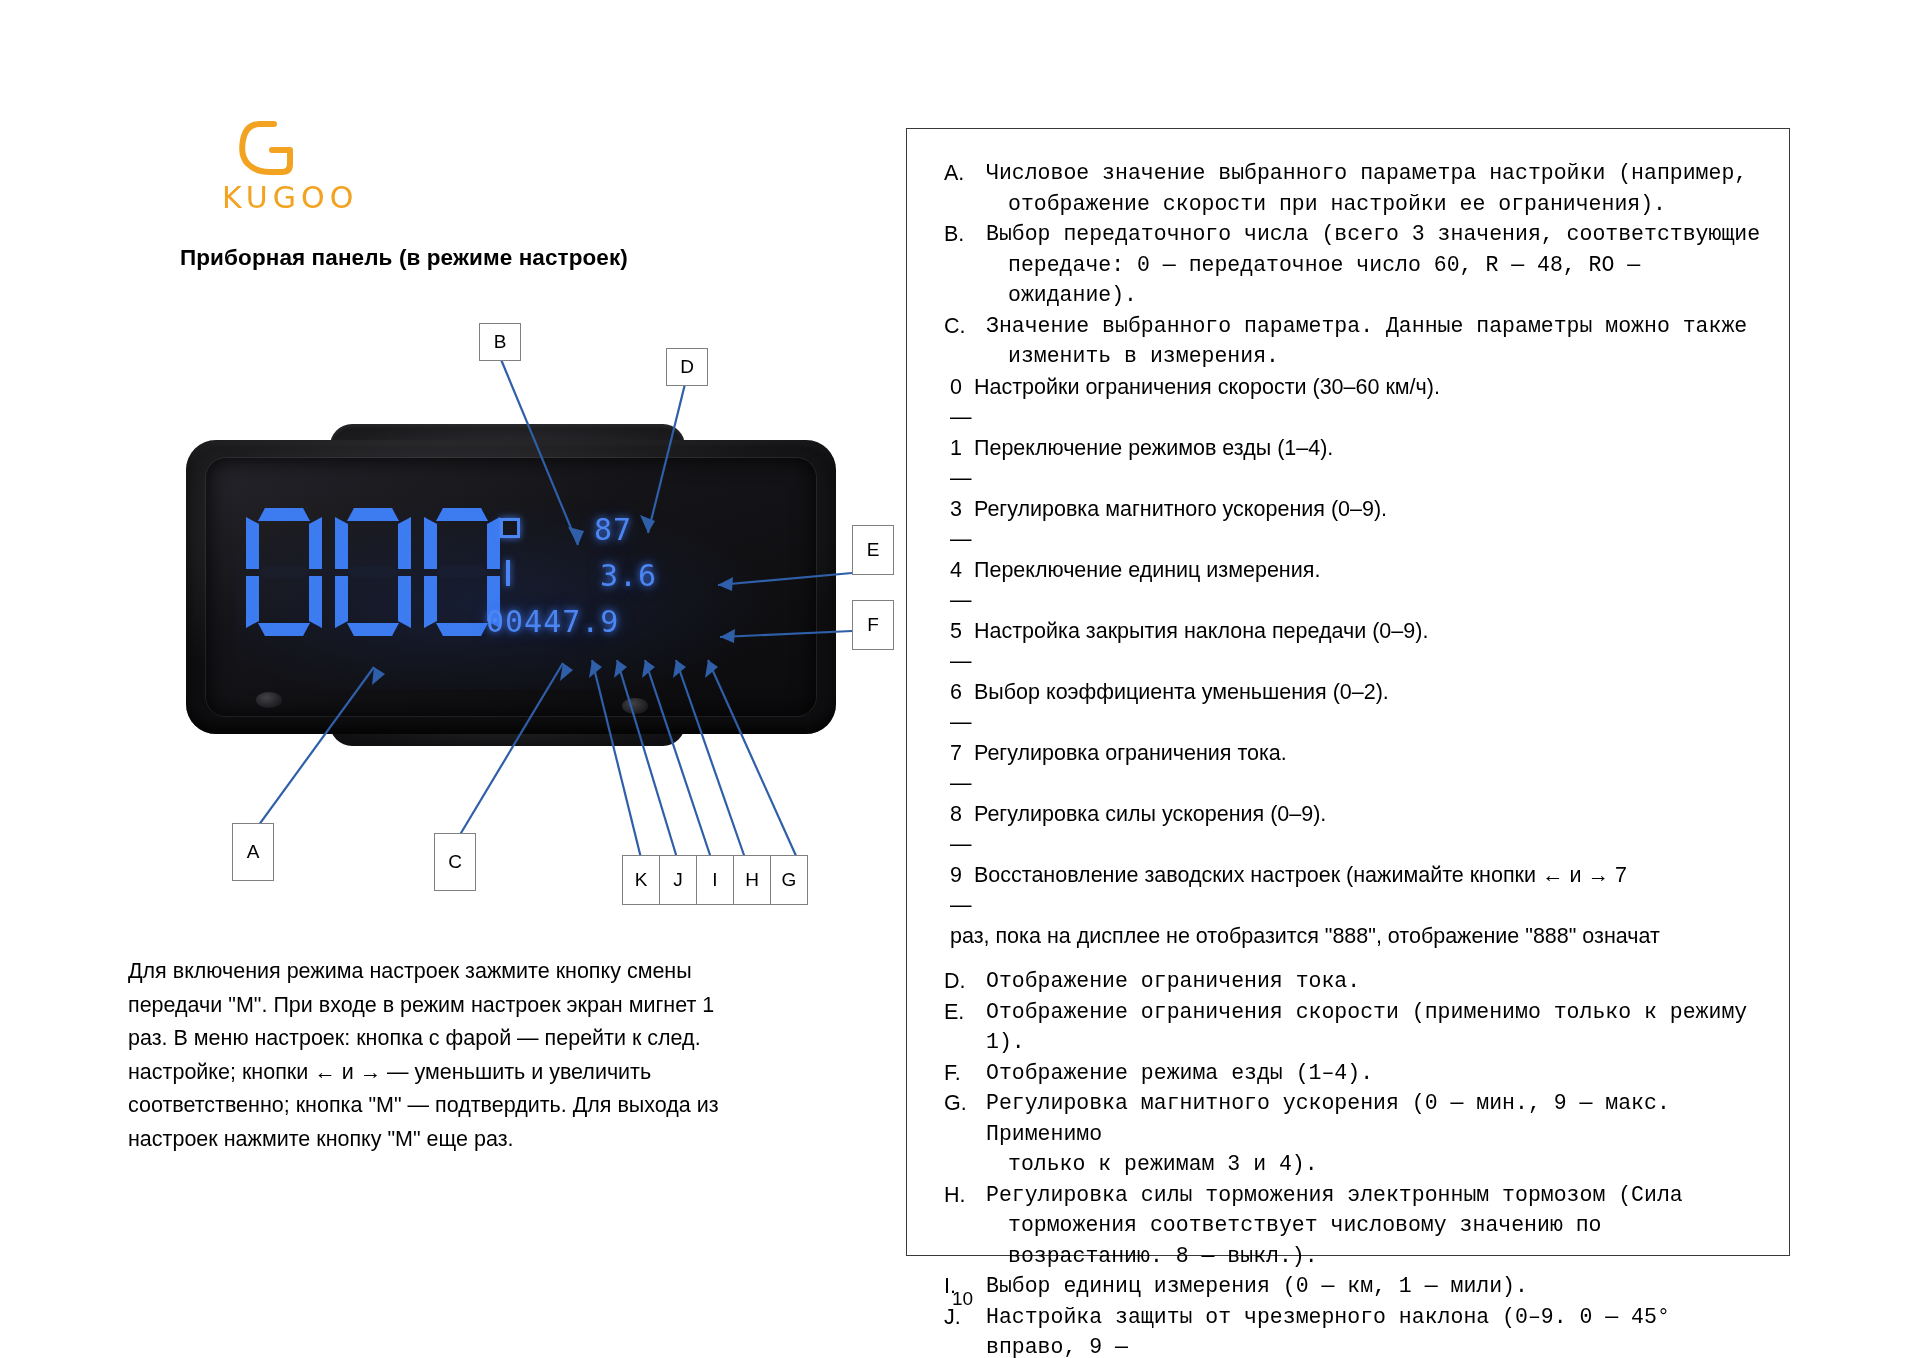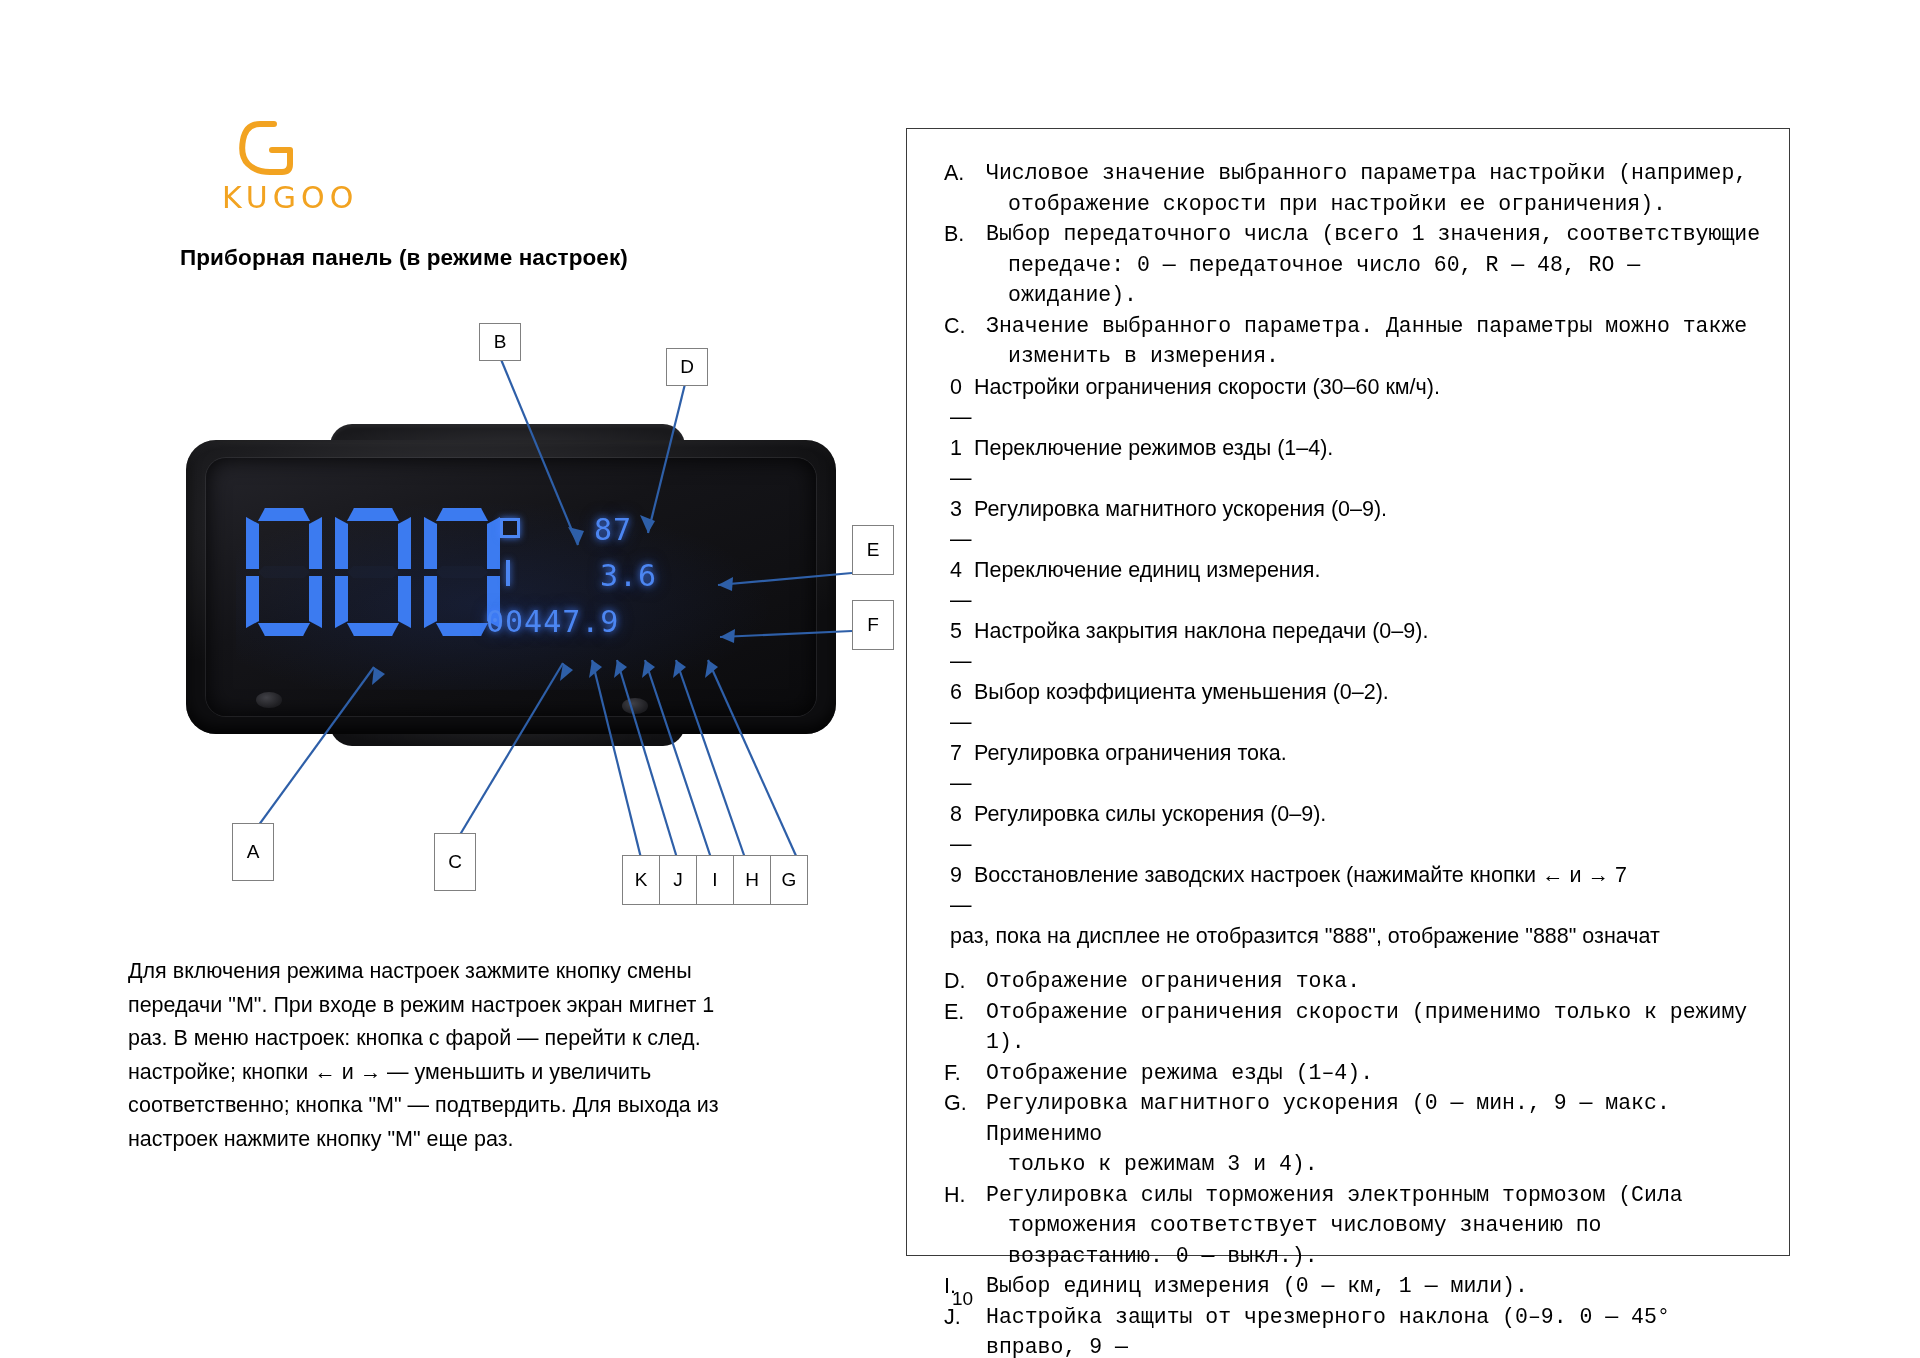--- a/index.html
+++ b/index.html
@@ -368,21 +368,21 @@
     <div class="marker">A.</div>
     <div class="body">
       <span>Числовое значение выбранного параметра настройки (например,</span>
       <span class="cont">отображение скорости при настройки ее ограничения).</span>
     </div>
   </div>
 
   <div class="lettered">
     <div class="marker">B.</div>
     <div class="body">
-      <span>Выбор передаточного числа (всего 1 значения, соответствующие</span>
+      <span>Выбор передаточного числа (всего 3 значения, соответствующие</span>
       <span class="cont">передаче: 0 — передаточное число 60, R — 48, RO — ожидание).</span>
     </div>
   </div>
 
   <div class="lettered">
     <div class="marker">C.</div>
     <div class="body">
       <span>Значение выбранного параметра. Данные параметры можно также</span>
       <span class="cont">изменить в измерения.</span>
     </div>
@@ -450,21 +450,21 @@
     <div class="marker">G.</div>
     <div class="body">
       <span>Регулировка магнитного ускорения (0 — мин., 9 — макс. Применимо</span>
       <span class="cont">только к режимам 3 и 4).</span>
     </div>
   </div>
   <div class="lettered">
     <div class="marker">H.</div>
     <div class="body">
       <span>Регулировка силы торможения электронным тормозом (Сила</span>
-      <span class="cont">торможения соответствует числовому значению по возрастанию. 0 — выкл.).</span>
+      <span class="cont">торможения соответствует числовому значению по возрастанию. 8 — выкл.).</span>
     </div>
   </div>
   <div class="lettered">
     <div class="marker">I.</div>
     <div class="body">Выбор единиц измерения (0 — км, 1 — мили).</div>
   </div>
   <div class="lettered">
     <div class="marker">J.</div>
     <div class="body">
       <span>Настройка защиты от чрезмерного наклона (0–9. 0 — 45° вправо, 9 —</span>

